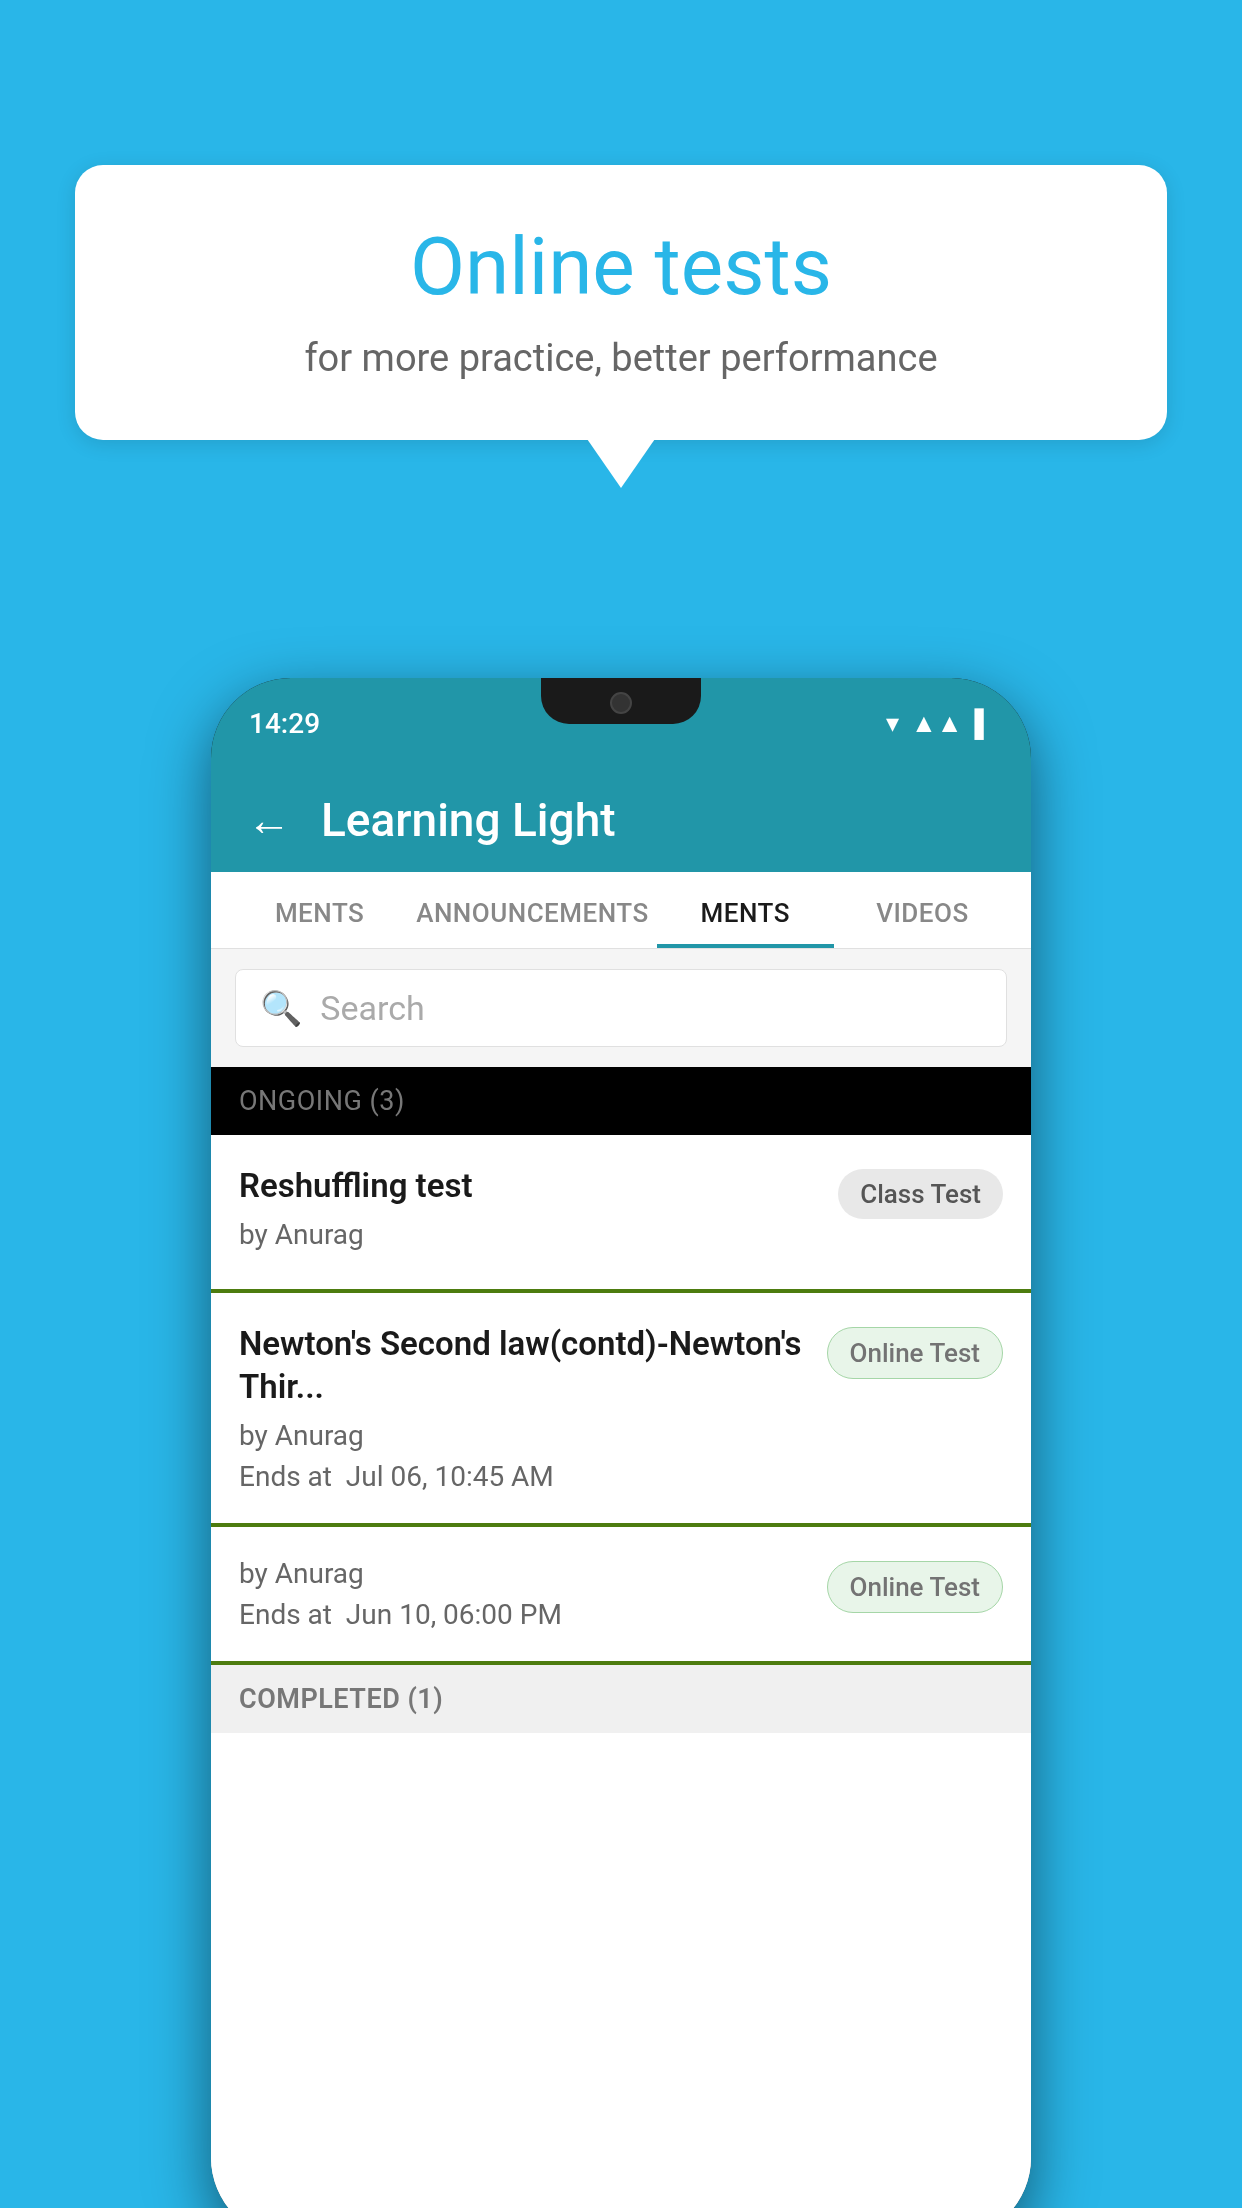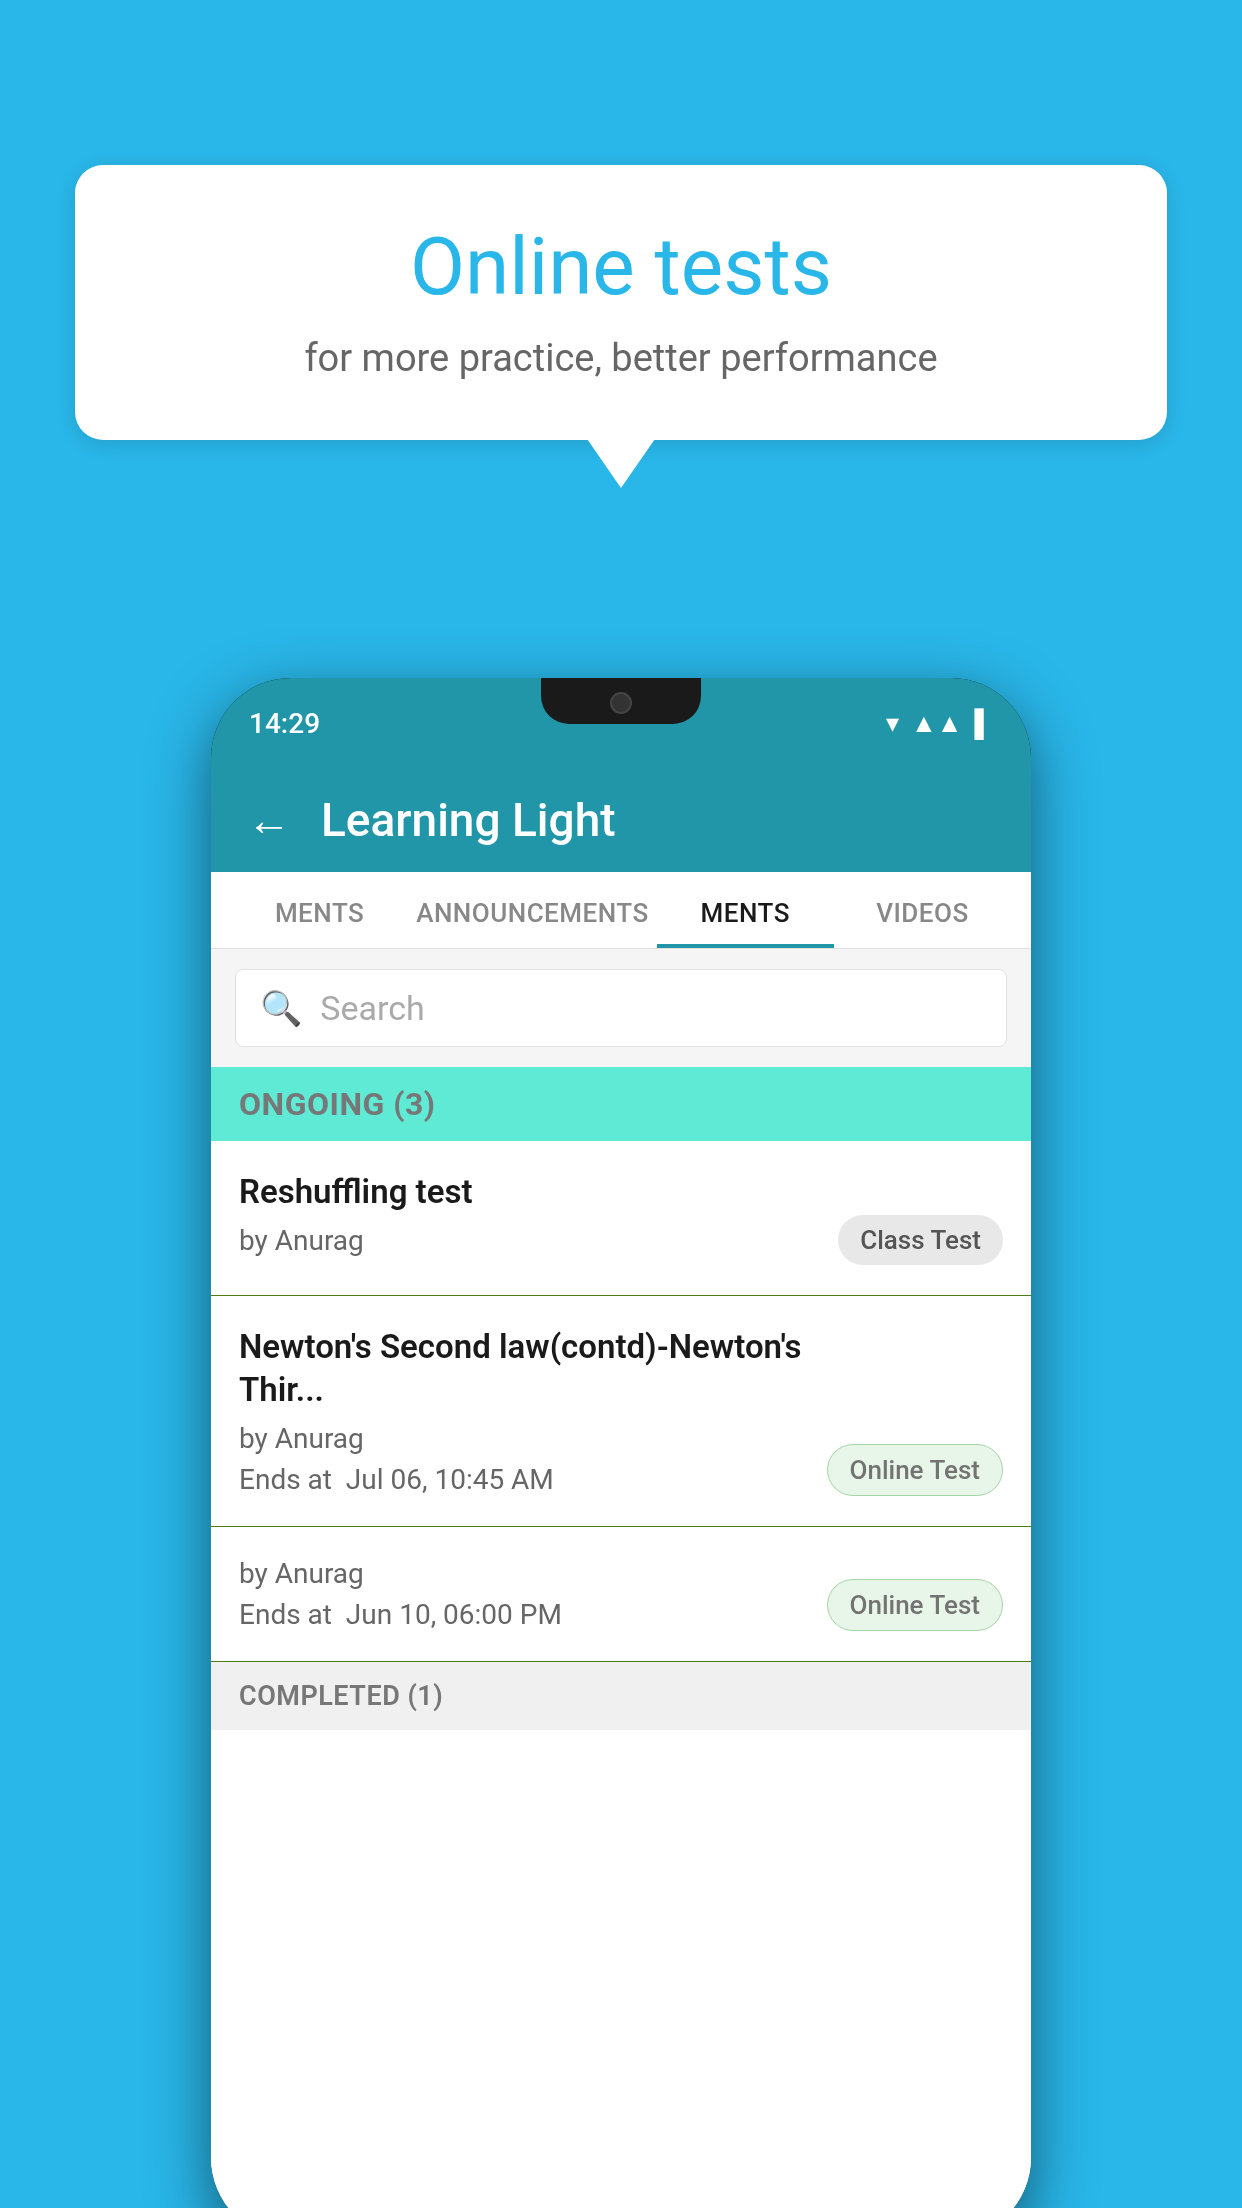--- a/index.html
+++ b/index.html
@@ -213,40 +213,40 @@
     }
 
     .search-placeholder {
       color: #aaa;
       font-size: 34px;
     }
 
     
     .section-header {
       padding: 18px 28px;
-      background: #5eead4;
-      font-size: 32px;
+      background: #000000;
+      font-size: 27px;
       color: #777;
-      font-weight: 700;
+      font-weight: 400;
       letter-spacing: 0.5px;
     }
 
     
     .test-list {
       background: white;
       flex: 1;
       overflow: hidden;
     }
 
     .test-item {
       padding: 30px 28px;
-      border-bottom: 1px solid #4d7c0f;
+      border-bottom: 4px solid #4d7c0f;
       display: flex;
       justify-content: space-between;
-      align-items: flex-end;
+      align-items: flex-start;
     }
 
     .test-info {
       flex: 1;
       padding-right: 20px;
     }
 
     .test-name {
       font-size: 33px;
       font-weight: 600;

